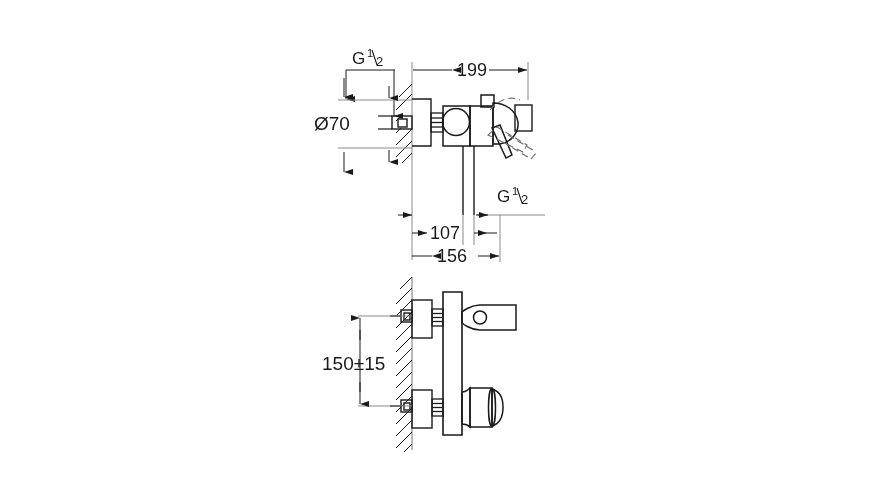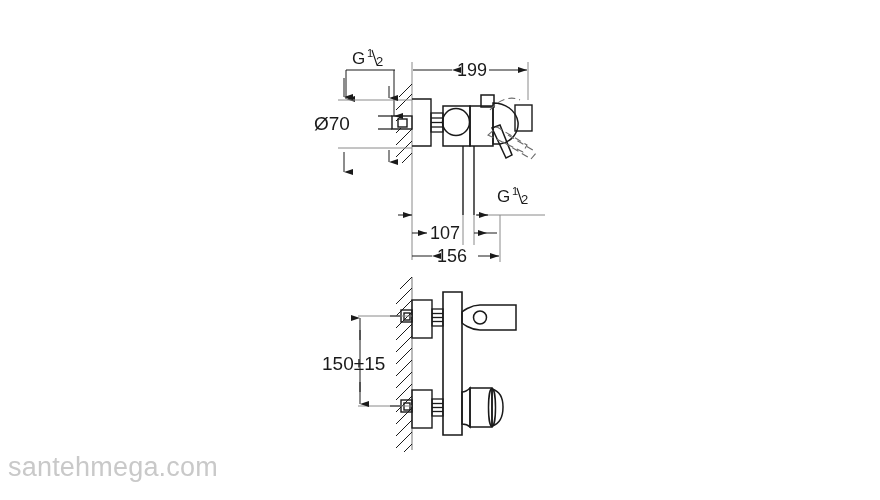--- a/index.html
+++ b/index.html
@@ -278,14 +278,13 @@
         <line x1="358" y1="316" x2="412" y2="316" stroke="#8a8a8a" stroke-width="1"></line>
         <line x1="358" y1="406" x2="412" y2="406" stroke="#8a8a8a" stroke-width="1"></line>
         <line x1="360" y1="318" x2="360" y2="340" stroke="#1a1a1a" stroke-width="1" marker-end="url(#arrD)" transform="rotate(180 360 329)"></line>
         <line x1="360" y1="382" x2="360" y2="404" stroke="#1a1a1a" stroke-width="1" marker-end="url(#arrD)"></line>
         <line x1="360" y1="330" x2="360" y2="392" stroke="#1a1a1a" stroke-width="1"></line>
         <text class="dimtext" x="322" y="370" style="font-size:19px">150±15</text>
       </g>
     </g>
   </svg>
 
-  <div class="watermark">santehmega.com</div>
 </div>
 
 </body></html>

